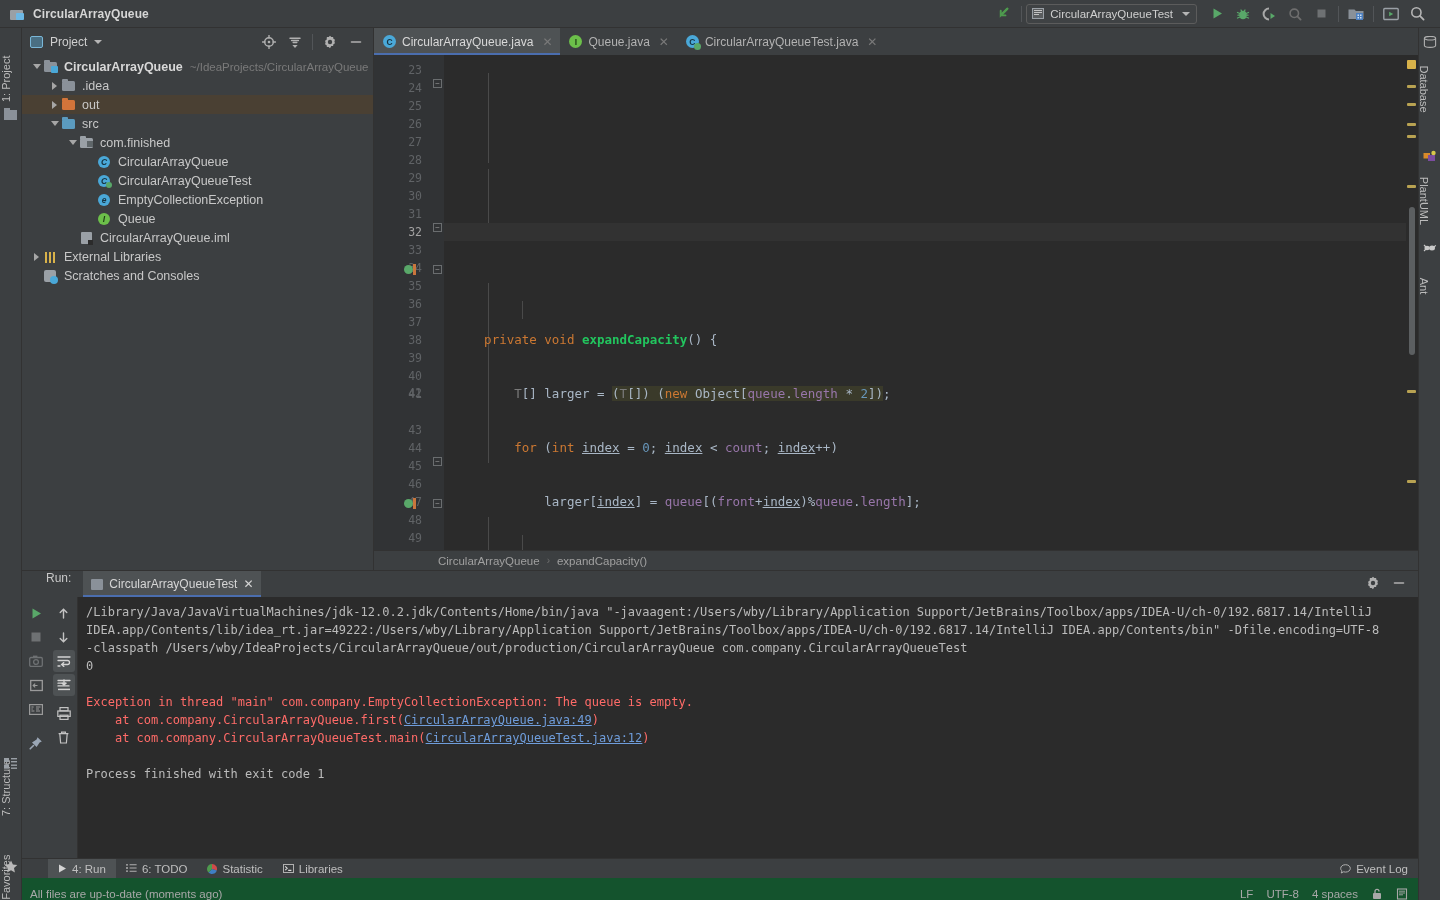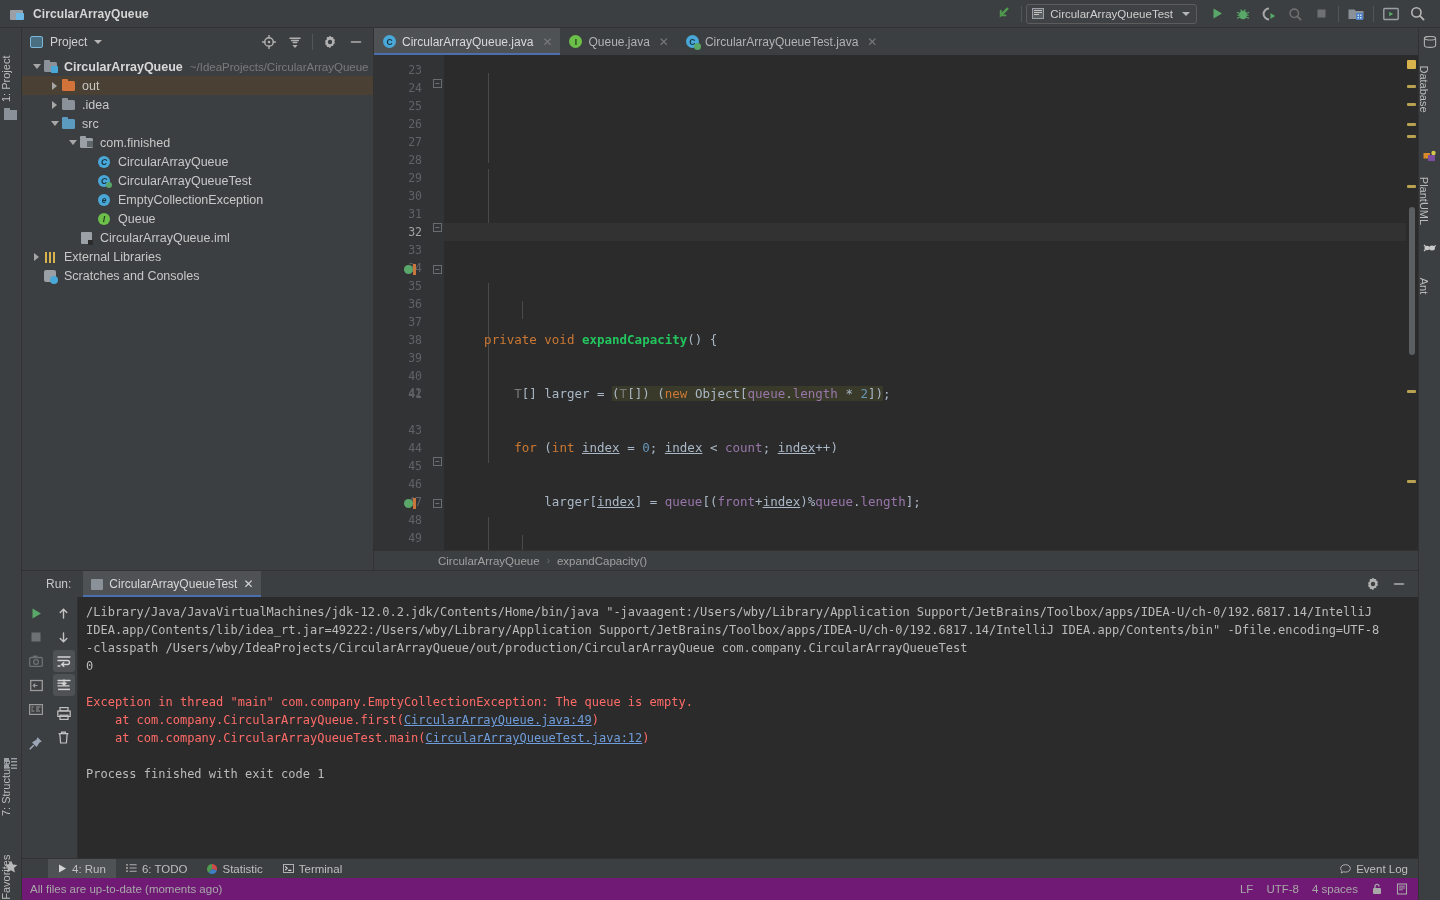--- a/index.html
+++ b/index.html
@@ -147,21 +147,21 @@
   .marker { position:absolute; left:1px; width:9px; height:3px; background:#b8a252; border-radius:1px; }
   .marker.box { height:9px; width:9px; background:#d8b24a; }
   .sbthumb { position:absolute; left:3px; width:6px; border-radius:3px; background:#5c5f61; }
 
   .breadcrumb { height:20px; background:#3c3f41; display:flex; align-items:center; padding-left:64px;
                 flex:none; font-size:11.5px; color:#a0a0a0; gap:7px; border-top:1px solid #323232;}
   .bc-sep { color:#6e6e6e; font-size:10px; }
 
   
   .run-panel { height:288px; flex:none; background:#3c3f41; display:flex; flex-direction:column; border-top:1px solid #323232;}
-  .run-head { height:26px; display:flex; align-items:center; padding-left:24px; flex:none; }
+  .run-head { height:26px; display:flex; align-items:flex-start; padding-left:24px; flex:none; }
   .run-head .rlabel { font-size:12px; color:#c8c8c8; margin-right:12px; }
   .run-tab { display:flex; align-items:center; gap:6px; padding:0 8px; height:26px; position:relative;
              background:#4e5254; font-size:12px; color:#d6d6d6; }
   .run-tab:after { content:""; position:absolute; left:0; right:0; bottom:0; height:2.5px; background:#4b6eaf; }
   .run-tab .ricon { width:12px;height:11px;background:#8a9199;border-radius:1px; flex:none;}
   .run-head-right { margin-left:auto; display:flex; align-items:center; padding-right:6px; }
 
   .run-body { flex:1 1 auto; display:flex; min-height:0; }
   .run-tools { width:28px; flex:none; background:#3c3f41; display:flex; flex-direction:column;
                align-items:center; padding-top:5px; gap:2px;}
@@ -177,21 +177,21 @@
   .console .err { color:#ff6b68; }
   .console .lnk { color:#6f9ddb; text-decoration:underline; }
 
   
   .tw-bar { height:20px; background:#3c3f41; display:flex; align-items:center; flex:none;
             padding-left:26px; gap:0; border-top:1px solid #323232;}
   .tw { display:flex; align-items:center; gap:5px; padding:0 10px; height:20px; font-size:11.5px; color:#bfbfbf;}
   .tw.active { background:#4e5254; }
   .tw-right { margin-left:auto; display:flex; align-items:center; gap:5px; padding-right:10px; font-size:11.5px; color:#bfbfbf;}
 
-  .status { height:22px; background:#701a75; display:flex; align-items:center; flex:none;
+  .status { height:22px; background:#14532d; display:flex; align-items:flex-end; flex:none;
             padding:0 10px 0 8px; font-size:11.5px; color:#a8a8a8; }
   .status-right { margin-left:auto; display:flex; align-items:center; gap:13px; }
 
   svg { display:block; }
 </style>
 </head>
 <body>
 
 <div class="app">
 
@@ -351,38 +351,38 @@
                   <i></i>
                 </span>
               <span class="nicon">
                   <i class="fld"></i>
                   <i style="position:absolute;left:8px;top:6px;width:7px;height:7px;background:#4aa8d8;border-radius:1px;"></i>
                 </span>
               <span class="nlabel b">CircularArrayQueue</span>
               <span class="npath">~/IdeaProjects/CircularArrayQueue</span>
             </div>
 
+            <div class="node" style="padding-left:26px">
+              <span class="tri closed">
+                  <i></i>
+                </span>
+              <span class="nicon">
+                  <i class="fld"></i>
+                </span>
+              <span class="nlabel">.idea</span>
+            </div>
+
             <div class="node sel" style="padding-left:26px">
               <span class="tri closed">
                   <i></i>
                 </span>
               <span class="nicon">
                   <i class="fld orange"></i>
                 </span>
               <span class="nlabel">out</span>
-            </div>
-
-            <div class="node" style="padding-left:26px">
-              <span class="tri closed">
-                  <i></i>
-                </span>
-              <span class="nicon">
-                  <i class="fld"></i>
-                </span>
-              <span class="nlabel">.idea</span>
             </div>
 
             <div class="node" style="padding-left:26px">
               <span class="tri open">
                   <i></i>
                 </span>
               <span class="nicon">
                   <i class="fld blue"></i>
                 </span>
               <span class="nlabel">src</span>
@@ -724,21 +724,21 @@
           </span>
           <span>Statistic</span>
         </div>
         <div class="tw">
           <span>
             <svg width="11" height="9" viewBox="0 0 11 9">
                 <rect x="0.5" y="0.5" width="10" height="8" fill="none" stroke="#b0b0b0" stroke-width="1"></rect>
                 <path d="M2.2 2.4 L4.2 4.3 L2.2 6.2 M5.2 6.4 H8.4" stroke="#dcdcdc" stroke-width="1.1" fill="none"></path>
               </svg>
           </span>
-          <span>Terminal</span>
+          <span>Libraries</span>
         </div>
         <div class="tw-right">
           <span>
             <svg width="11" height="10" viewBox="0 0 11 10">
                 <path d="M5.5 0.7 C8.3 0.7 10.3 2.3 10.3 4.4 C10.3 6.5 8.3 8.1 5.5 8.1 C4.8 8.1 4.2 8 3.6 7.8 L1.2 9 L2 6.9 C1 6.2 0.7 5.4 0.7 4.4 C0.7 2.3 2.7 0.7 5.5 0.7 Z" fill="none" stroke="#b0b0b0" stroke-width="1"></path>
               </svg>
           </span>
           <span>Event Log</span>
         </div>
       </div>

